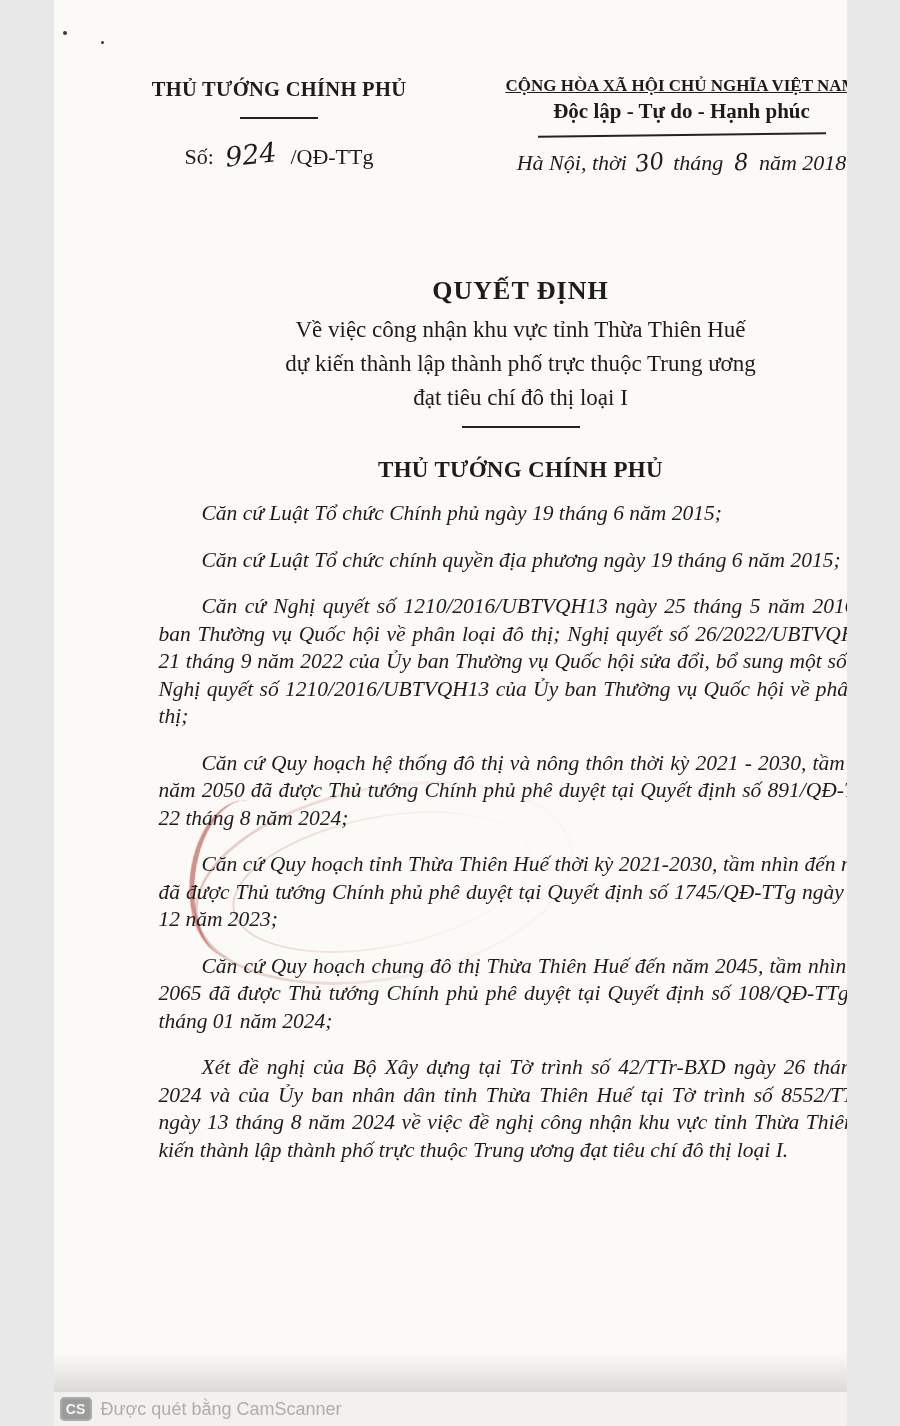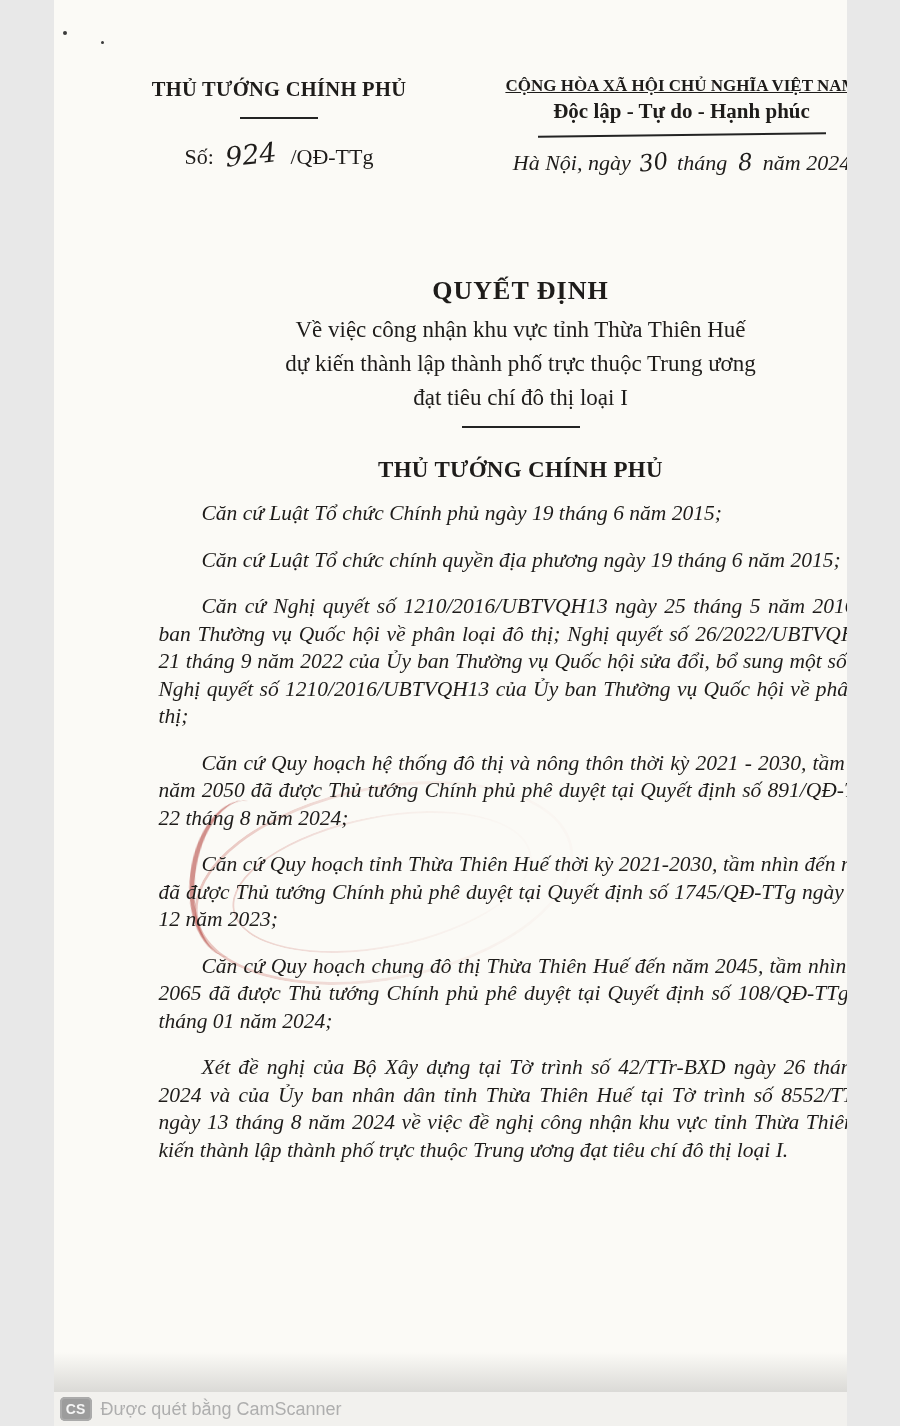--- a/index.html
+++ b/index.html
@@ -83,25 +83,25 @@
       <span class="hand num-value">924</span>
       <span>/QĐ-TTg</span>
     </div>
   </div>
 
   <div class="hdr-right">
     <div class="country">CỘNG HÒA XÃ HỘI CHỦ NGHĨA VIỆT NAM</div>
     <div class="motto">Độc lập - Tự do - Hạnh phúc</div>
     <div class="motto-rule"></div>
     <div class="date-line">
-      <span>Hà Nội, ngày</span>
+      <span>Hà Nội, thời</span>
       <span class="hand day">30</span>
       <span>tháng</span>
       <span class="hand month">8</span>
-      <span>năm 2024</span>
+      <span>năm 2018</span>
     </div>
   </div>
 
   <div class="title-block">
     <div class="heading">QUYẾT ĐỊNH</div>
     <div class="subs">
       <div class="sub">Về việc công nhận khu vực tỉnh Thừa Thiên Huế</div>
       <div class="sub">dự kiến thành lập thành phố trực thuộc Trung ương</div>
       <div class="sub">đạt tiêu chí đô thị loại I</div>
     </div>

